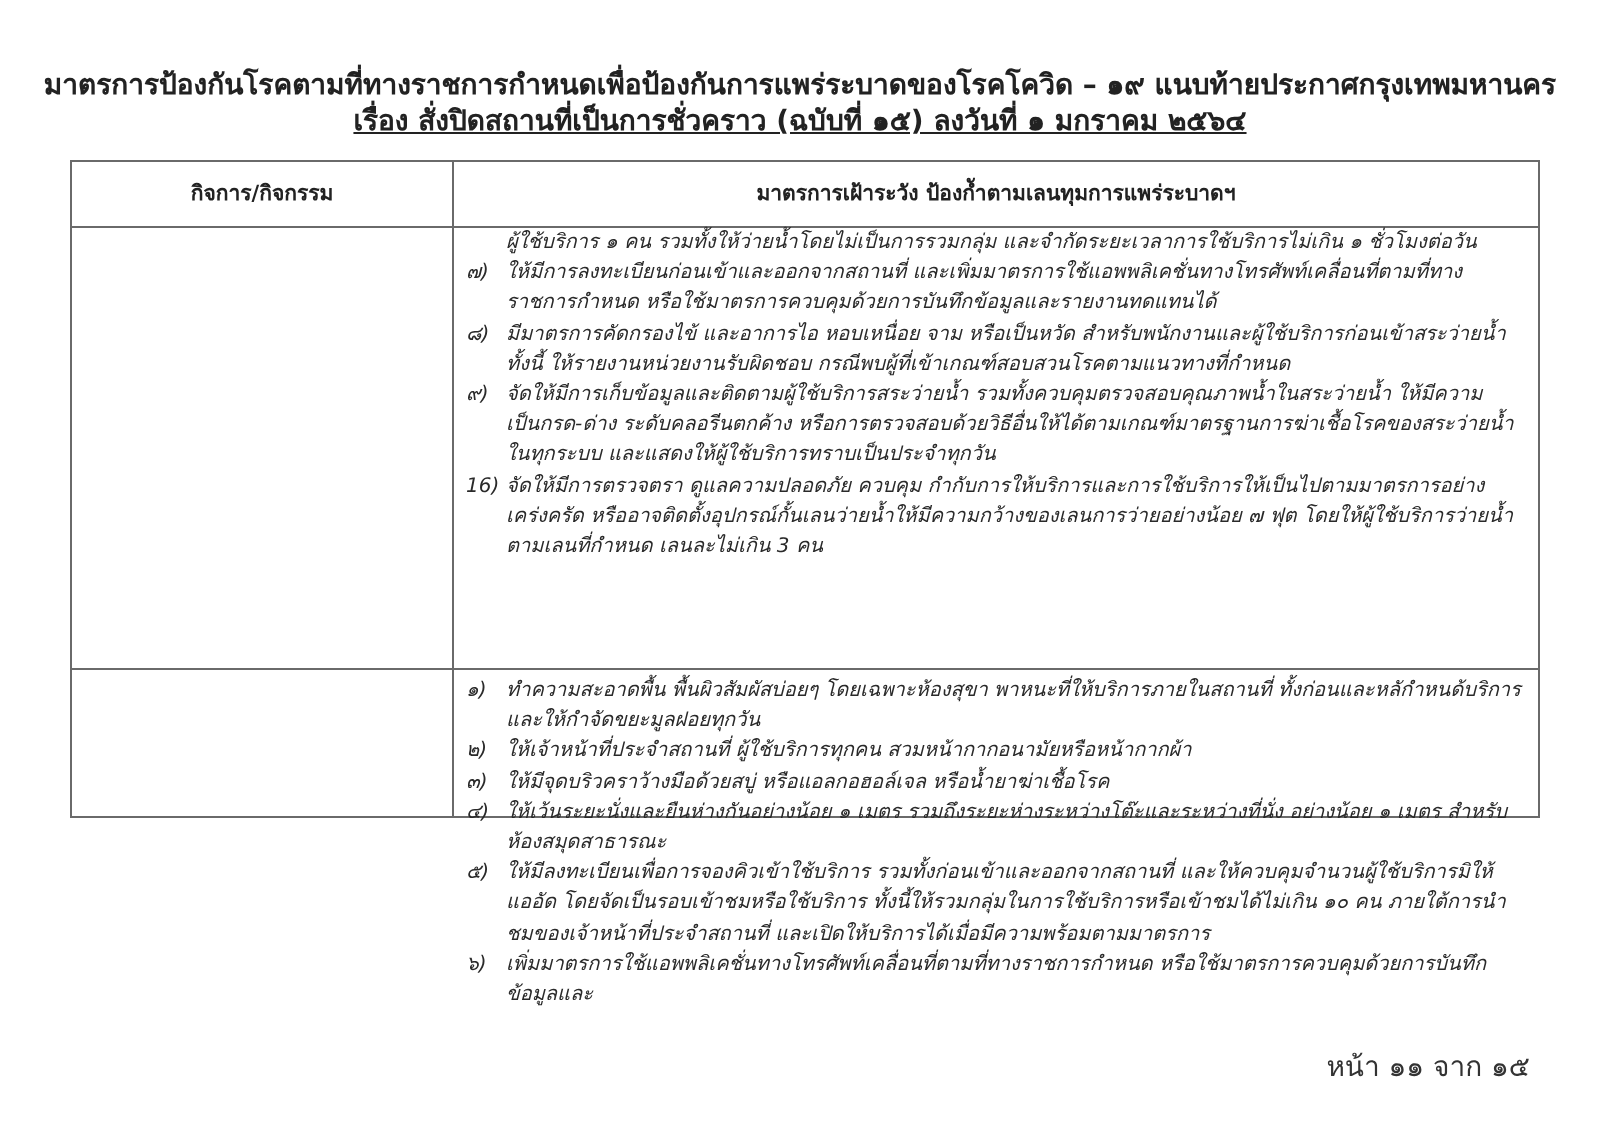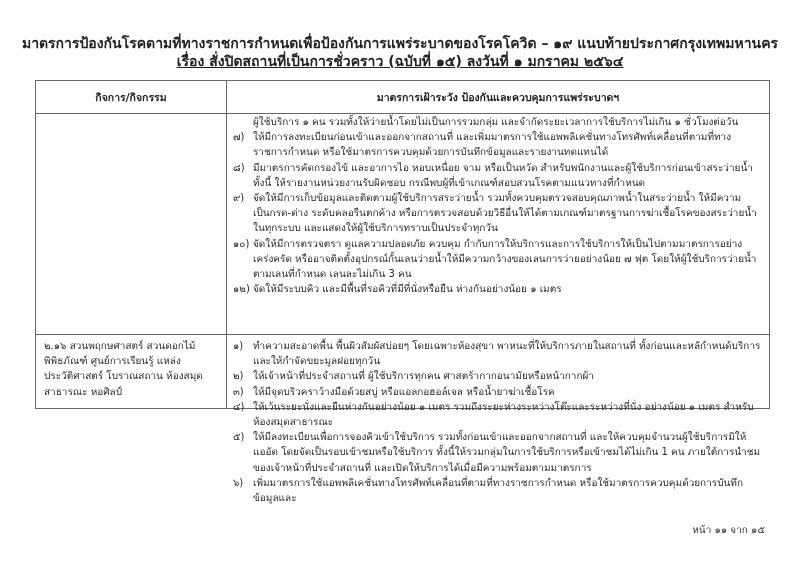--- a/index.html
+++ b/index.html
@@ -12,87 +12,82 @@
     .tbl { position:absolute; left:35px; top:80px; width:735px; height:329px;
            border:1px solid #6a6a6a; box-sizing:border-box; }
     .vline { position:absolute; left:190px; top:0; bottom:0; width:1px; background:#6a6a6a; }
     .hline { position:absolute; left:0; right:0; height:1px; background:#6a6a6a; }
     .hdr { position:absolute; top:0; height:32px; line-height:32px; text-align:center;
            font-size:10.5px; font-weight:bold; color:#222; }
     .hdr.c1 { left:0; width:190px; }
     .hdr.c2 { left:191px; right:0; }
     .cell { position:absolute; font-size:10px; line-height:15.2px; color:#2a2a2a; }
     .c1cell { left:8px; width:180px; }
-    .c2cell { left:197px; right:6px; }
+    .c2cell { left:197px; right:6px;font-style:italic; }
     .item { position:relative; padding-left:20px; }
     .item .num { position:absolute; left:0; top:0; }
     .item .txt { display:block; }
     .cont { padding-left:20px; }
-    .footer { position:absolute; right:35px; top:522px; font-size:10px; color:#333; }
+    .footer { position:absolute; right:35px; top:522px; font-size:14px; color:#333; }
   </style>
 </head>
 <body>
 
 <div class="title l1">มาตรการป้องกันโรคตามที่ทางราชการกำหนดเพื่อป้องกันการแพร่ระบาดของโรคโควิด – ๑๙ แนบท้ายประกาศกรุงเทพมหานคร</div>
 <div class="title l2">เรื่อง สั่งปิดสถานที่เป็นการชั่วคราว (ฉบับที่ ๑๕) ลงวันที่ ๑ มกราคม ๒๕๖๔</div>
 
 <div class="tbl">
   <div class="vline"></div>
   <div class="hline" style="top:32px;"></div>
   <div class="hline" style="top:253px;"></div>
 
   <div class="hdr c1">กิจการ/กิจกรรม</div>
-  <div class="hdr c2">มาตรการเฝ้าระวัง ป้องกันและควบคุมการแพร่ระบาดฯ</div>
+  <div class="hdr c2">มาตรการเฝ้าระวัง ป้องกัำตามเลนทุมการแพร่ระบาดฯ</div>
 
   <div class="cell c1cell" style="top:36px;"></div>
   <div class="cell c2cell" style="top:33px;">
     <div class="cont">ผู้ใช้บริการ ๑ คน รวมทั้งให้ว่ายน้ำโดยไม่เป็นการรวมกลุ่ม และจำกัดระยะเวลาการใช้บริการไม่เกิน ๑ ชั่วโมงต่อวัน</div>
     <div class="item">
       <span class="num">๗)</span>
       <span class="txt">ให้มีการลงทะเบียนก่อนเข้าและออกจากสถานที่ และเพิ่มมาตรการใช้แอพพลิเคชั่นทางโทรศัพท์เคลื่อนที่ตามที่ทางราชการกำหนด หรือใช้มาตรการควบคุมด้วยการบันทึกข้อมูลและรายงานทดแทนได้</span>
     </div>
     <div class="item">
       <span class="num">๘)</span>
       <span class="txt">มีมาตรการคัดกรองไข้ และอาการไอ หอบเหนื่อย จาม หรือเป็นหวัด สำหรับพนักงานและผู้ใช้บริการก่อนเข้าสระว่ายน้ำ ทั้งนี้ ให้รายงานหน่วยงานรับผิดชอบ กรณีพบผู้ที่เข้าเกณฑ์สอบสวนโรคตามแนวทางที่กำหนด</span>
     </div>
     <div class="item">
       <span class="num">๙)</span>
       <span class="txt">จัดให้มีการเก็บข้อมูลและติดตามผู้ใช้บริการสระว่ายน้ำ รวมทั้งควบคุมตรวจสอบคุณภาพน้ำในสระว่ายน้ำ ให้มีความเป็นกรด-ด่าง ระดับคลอรีนตกค้าง หรือการตรวจสอบด้วยวิธีอื่นให้ได้ตามเกณฑ์มาตรฐานการฆ่าเชื้อโรคของสระว่ายน้ำในทุกระบบ และแสดงให้ผู้ใช้บริการทราบเป็นประจำทุกวัน</span>
     </div>
     <div class="item">
-      <span class="num">๑๐)</span>
+      <span class="num">16)</span>
       <span class="txt">จัดให้มีการตรวจตรา ดูแลความปลอดภัย ควบคุม กำกับการให้บริการและการใช้บริการให้เป็นไปตามมาตรการอย่างเคร่งครัด หรืออาจติดตั้งอุปกรณ์กั้นเลนว่ายน้ำให้มีความกว้างของเลนการว่ายอย่างน้อย ๗ ฟุต โดยให้ผู้ใช้บริการว่ายน้ำตามเลนที่กำหนด เลนละไม่เกิน 3 คน</span>
-    </div>
-    <div class="item">
-      <span class="num">๑๒)</span>
-      <span class="txt">จัดให้มีระบบคิว และมีพื้นที่รอคิวที่มีที่นั่งหรือยืน ห่างกันอย่างน้อย ๑ เมตร</span>
     </div>
   </div>
 
-  <div class="cell c1cell" style="top:257px;">๒.๑๖ สวนพฤกษศาสตร์ สวนดอกไม้ พิพิธภัณฑ์ ศูนย์การเรียนรู้ แหล่งประวัติศาสตร์ โบราณสถาน ห้องสมุดสาธารณะ หอศิลป์</div>
   <div class="cell c2cell" style="top:257px;">
     <div class="item">
       <span class="num">๑)</span>
       <span class="txt">ทำความสะอาดพื้น พื้นผิวสัมผัสบ่อยๆ โดยเฉพาะห้องสุขา พาหนะที่ให้บริการภายในสถานที่ ทั้งก่อนและหลักำหนด้บริการ และให้กำจัดขยะมูลฝอยทุกวัน</span>
     </div>
     <div class="item">
       <span class="num">๒)</span>
-      <span class="txt">ให้เจ้าหน้าที่ประจำสถานที่ ผู้ใช้บริการทุกคน ศาสตร้ากากอนามัยหรือหน้ากากผ้า</span>
+      <span class="txt">ให้เจ้าหน้าที่ประจำสถานที่ ผู้ใช้บริการทุกคน สวมหน้ากากอนามัยหรือหน้ากากผ้า</span>
     </div>
     <div class="item">
       <span class="num">๓)</span>
       <span class="txt">ให้มีจุดบริวคราว้างมือด้วยสบู่ หรือแอลกอฮอล์เจล หรือน้ำยาฆ่าเชื้อโรค</span>
     </div>
     <div class="item">
       <span class="num">๔)</span>
       <span class="txt">ให้เว้นระยะนั่งและยืนห่างกันอย่างน้อย ๑ เมตร รวมถึงระยะห่างระหว่างโต๊ะและระหว่างที่นั่ง อย่างน้อย ๑ เมตร สำหรับห้องสมุดสาธารณะ</span>
     </div>
     <div class="item">
       <span class="num">๕)</span>
-      <span class="txt">ให้มีลงทะเบียนเพื่อการจองคิวเข้าใช้บริการ รวมทั้งก่อนเข้าและออกจากสถานที่ และให้ควบคุมจำนวนผู้ใช้บริการมิให้แออัด โดยจัดเป็นรอบเข้าชมหรือใช้บริการ ทั้งนี้ให้รวมกลุ่มในการใช้บริการหรือเข้าชมได้ไม่เกิน 1 คน ภายใต้การนำชมของเจ้าหน้าที่ประจำสถานที่ และเปิดให้บริการได้เมื่อมีความพร้อมตามมาตรการ</span>
+      <span class="txt">ให้มีลงทะเบียนเพื่อการจองคิวเข้าใช้บริการ รวมทั้งก่อนเข้าและออกจากสถานที่ และให้ควบคุมจำนวนผู้ใช้บริการมิให้แออัด โดยจัดเป็นรอบเข้าชมหรือใช้บริการ ทั้งนี้ให้รวมกลุ่มในการใช้บริการหรือเข้าชมได้ไม่เกิน ๑๐ คน ภายใต้การนำชมของเจ้าหน้าที่ประจำสถานที่ และเปิดให้บริการได้เมื่อมีความพร้อมตามมาตรการ</span>
     </div>
     <div class="item">
       <span class="num">๖)</span>
       <span class="txt">เพิ่มมาตรการใช้แอพพลิเคชั่นทางโทรศัพท์เคลื่อนที่ตามที่ทางราชการกำหนด หรือใช้มาตรการควบคุมด้วยการบันทึกข้อมูลและ</span>
     </div>
   </div>
 </div>
 
 <div class="footer">หน้า ๑๑ จาก ๑๕</div>
 

